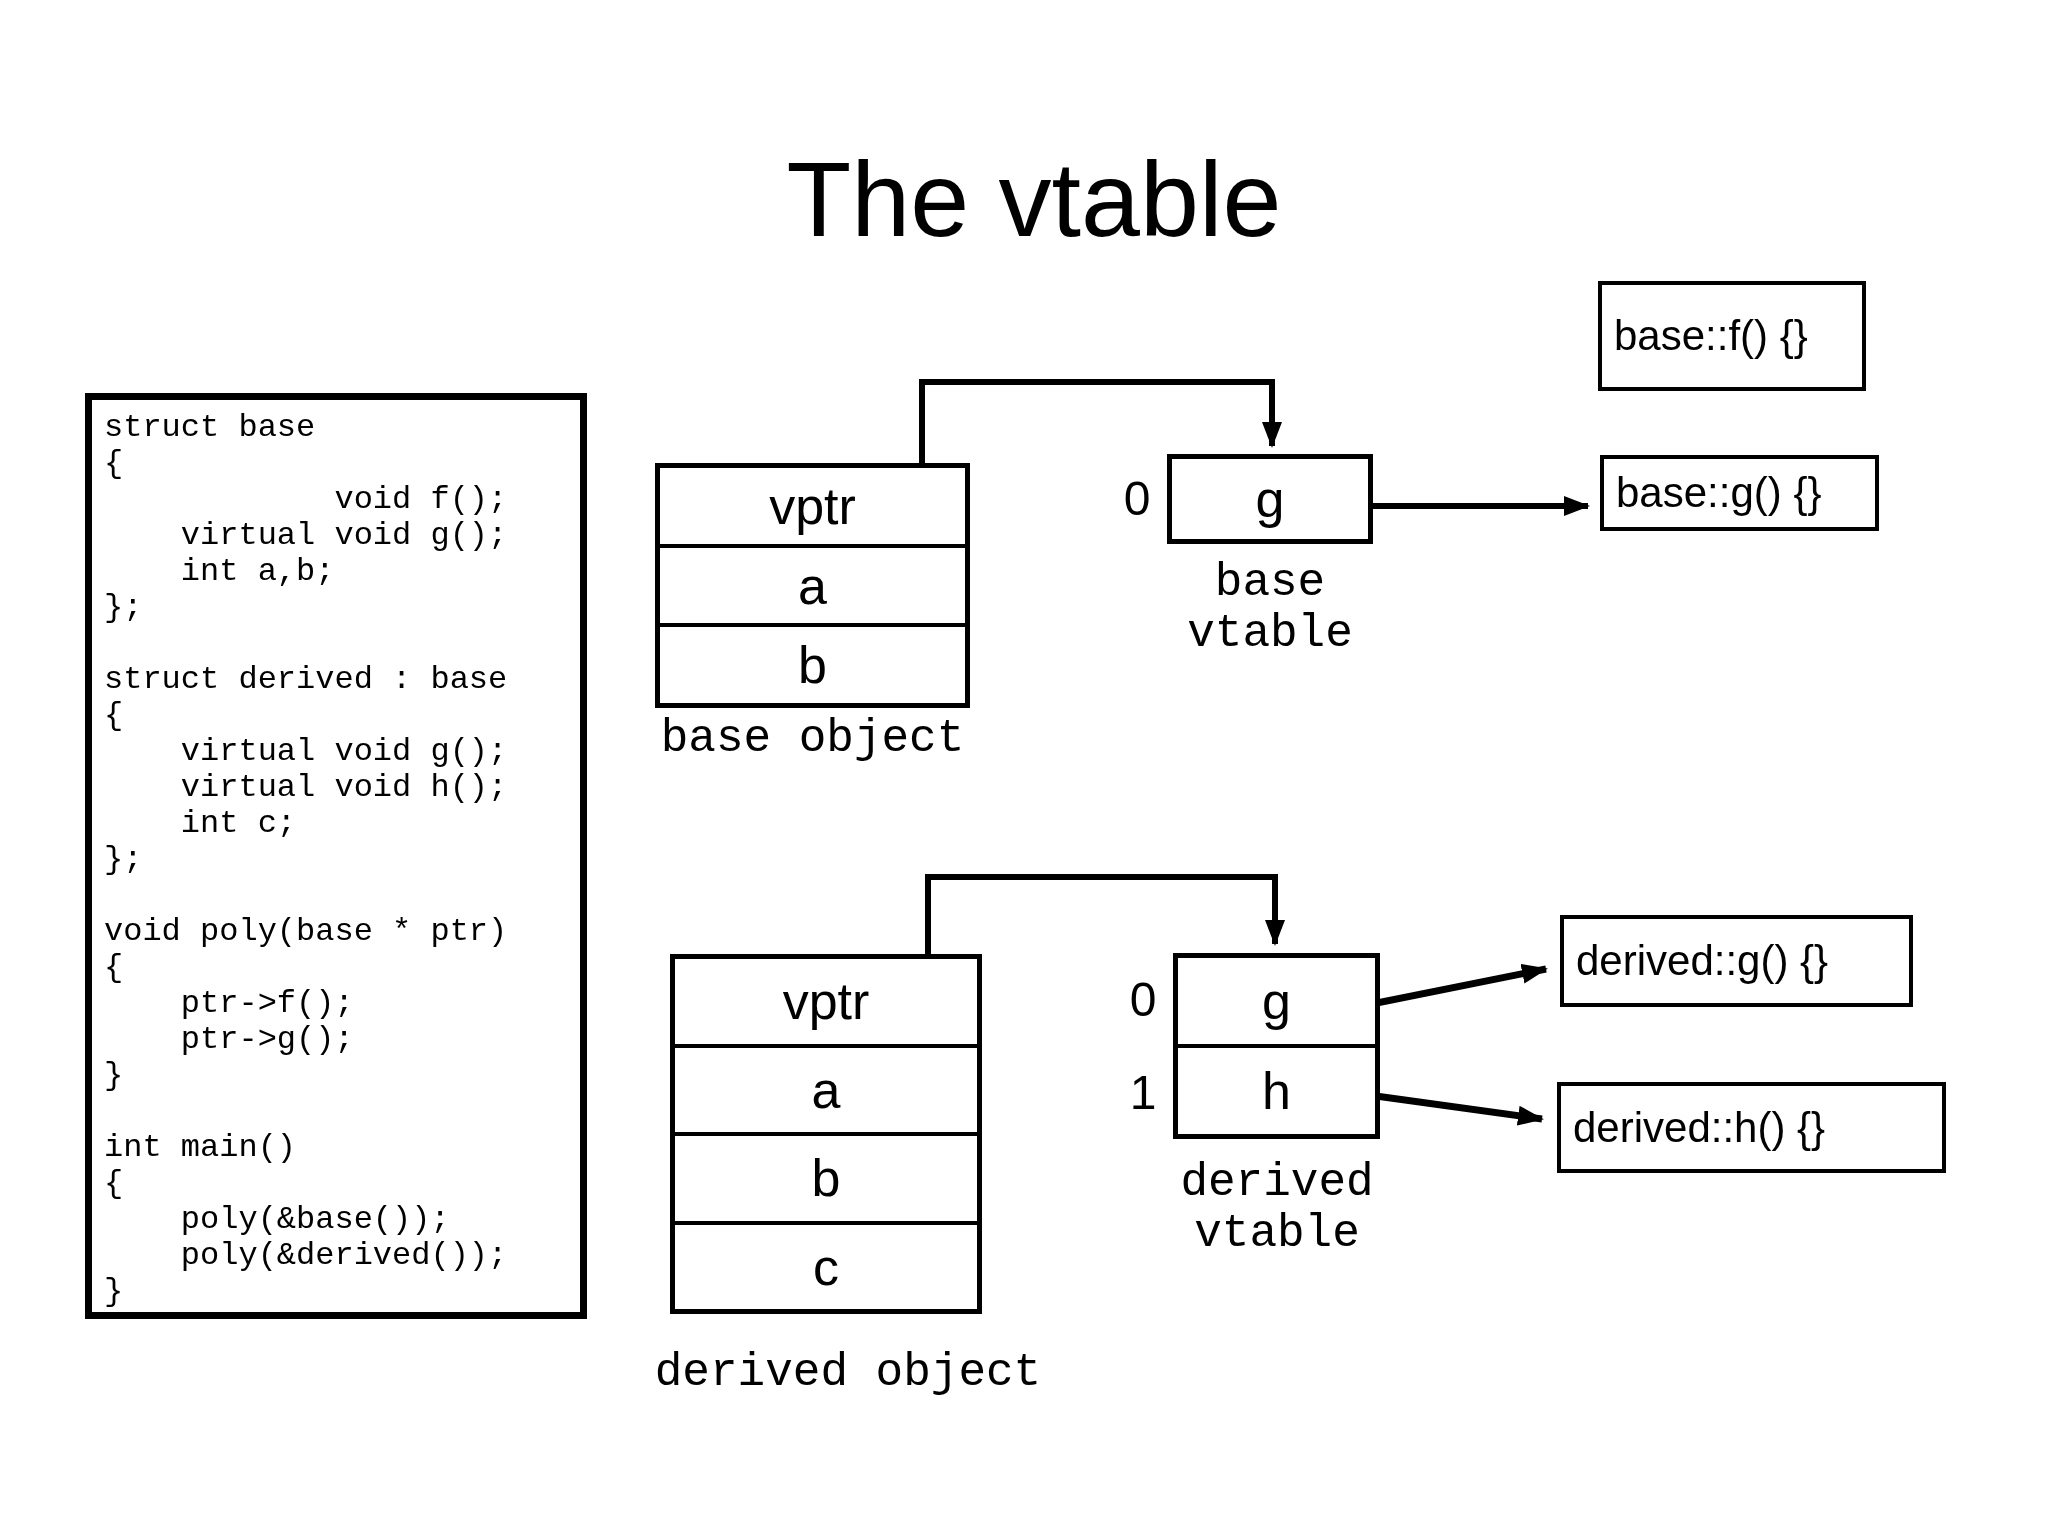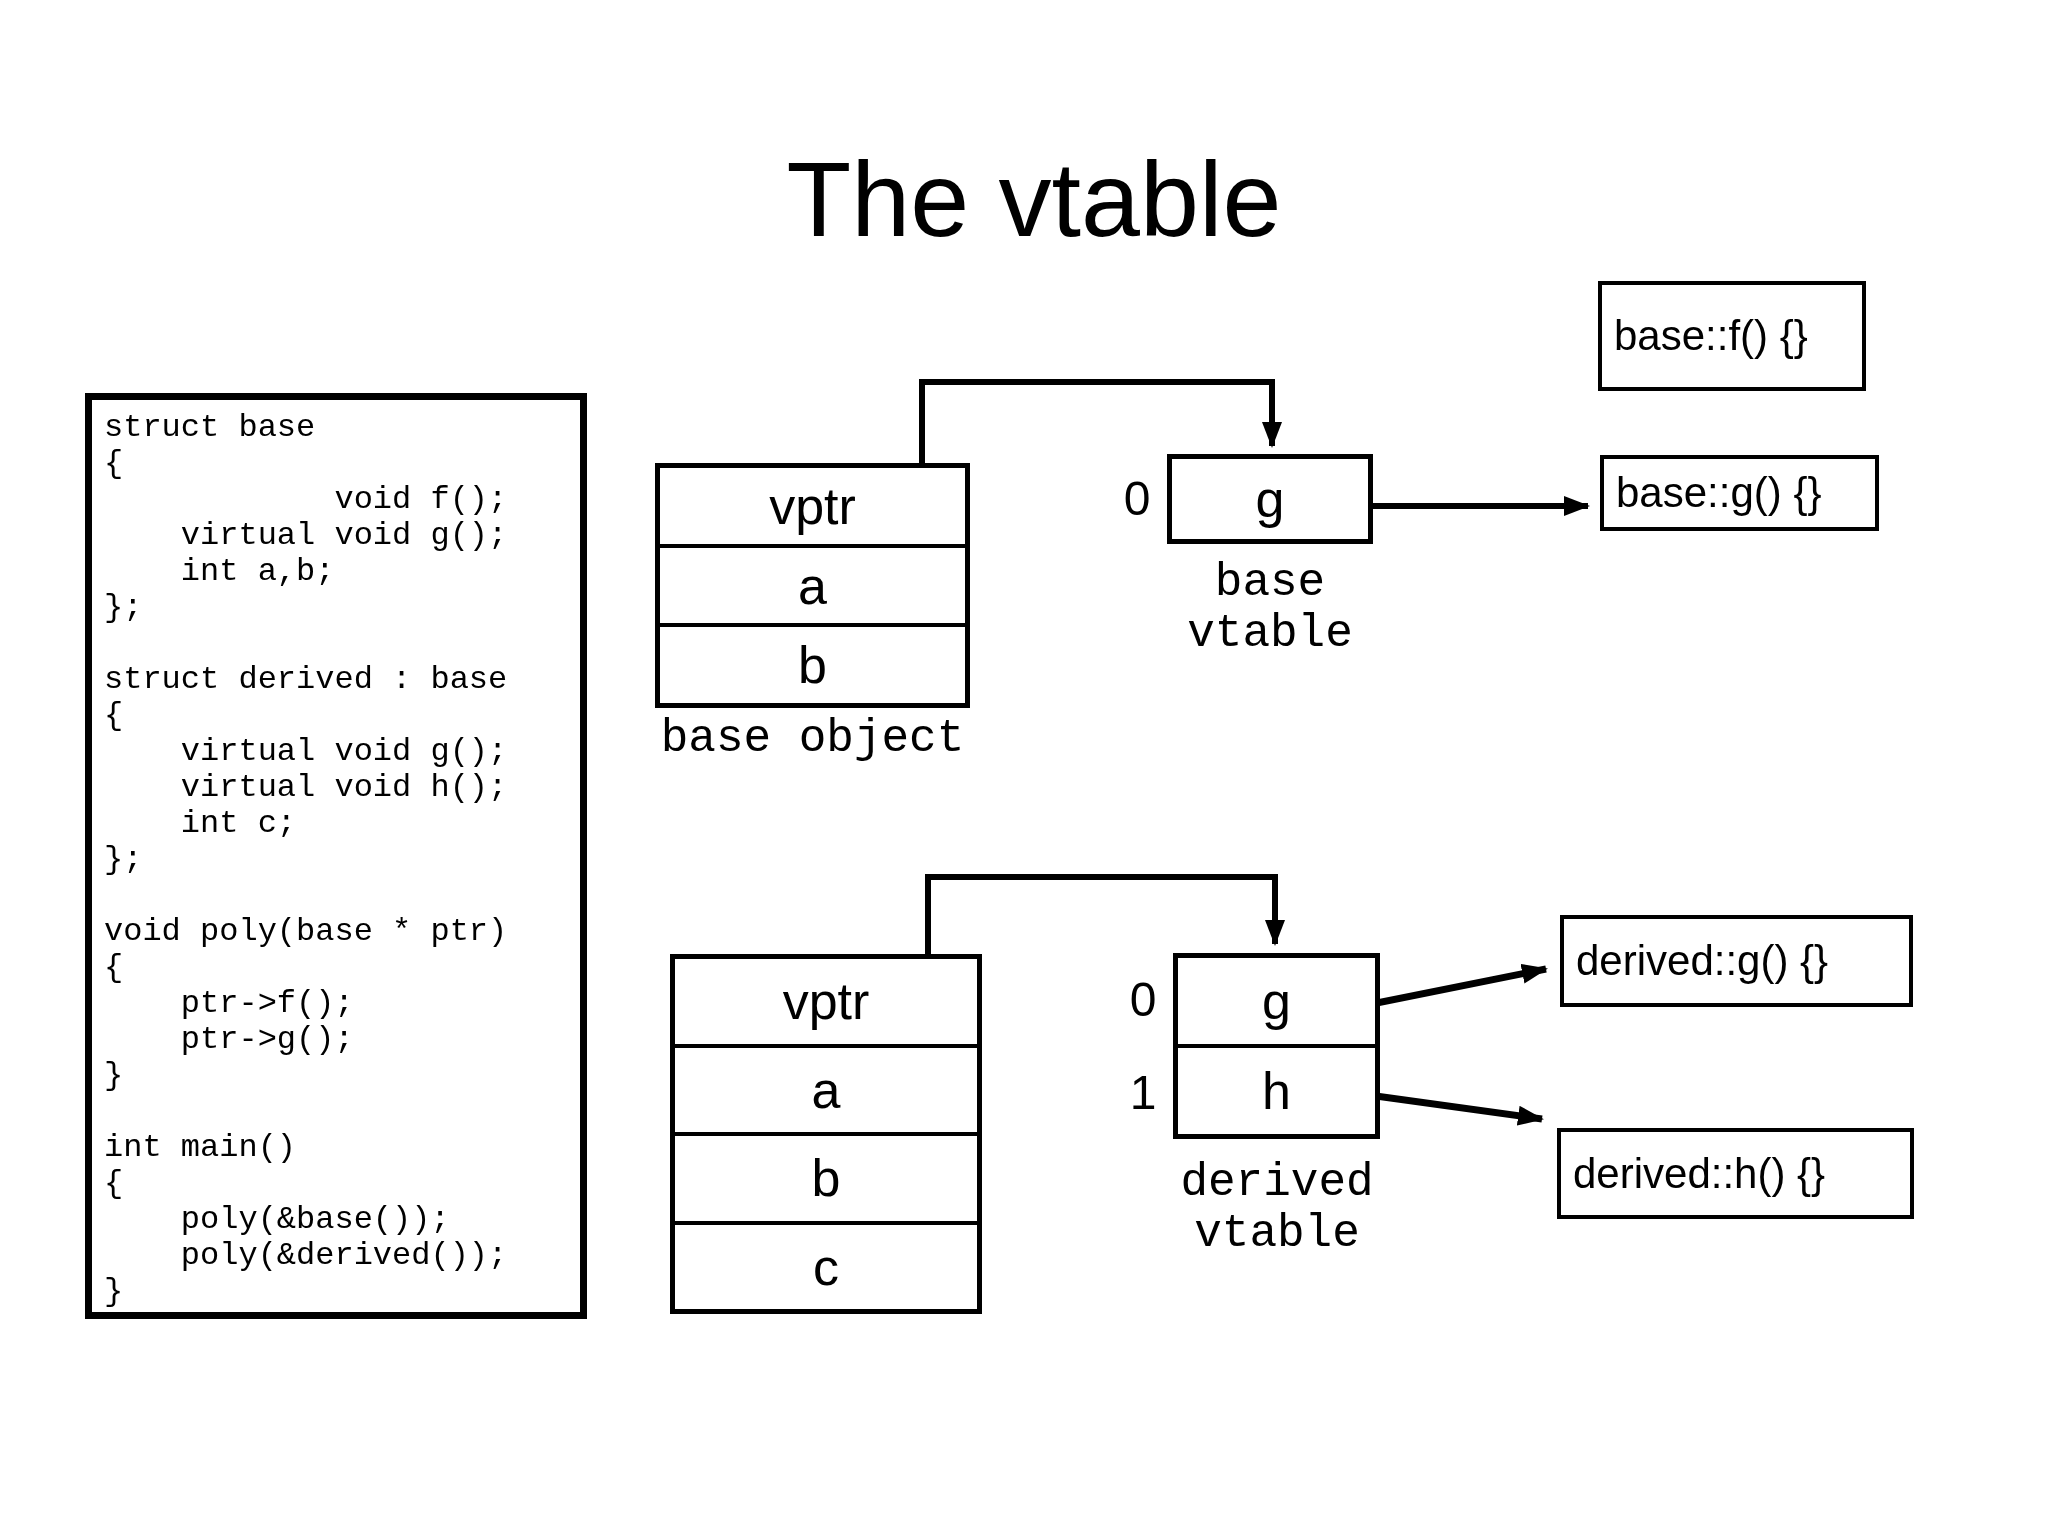--- a/index.html
+++ b/index.html
@@ -50,21 +50,21 @@
   .base-vtable-label{left:1137px;top:558px;width:266px;}
   .derived-object-label{left:628px;top:1348px;width:440px;}
   .derived-vtable-label{left:1147px;top:1158px;width:260px;}
   .fn-box{
     position:absolute;border:4px solid;box-sizing:border-box;background:var(--bg,#fff);
     display:flex;align-items:center;padding-left:12px;font-size:42px;line-height:1;
   }
   .fn-base-f{left:1598px;top:281px;width:268px;height:110px;}
   .fn-base-g{left:1600px;top:455px;width:279px;height:76px;}
   .fn-derived-g{left:1560px;top:915px;width:353px;height:92px;}
-  .fn-derived-h{left:1557px;top:1128px;width:357px;height:91px;}
+  .fn-derived-h{left:1557px;top:1082px;width:389px;height:91px;}
 </style>
 </head>
 <body style="--ink: #000000; --bg: #ffffff;">
 
 <div class="slide">
 
   <svg class="connectors" viewBox="0 0 2048 1536" xmlns="http://www.w3.org/2000/svg">
     <defs>
       <marker id="arrow" markerWidth="28" markerHeight="22" refX="24" refY="10" orient="auto" markerUnits="userSpaceOnUse">
         <path d="M0,0 L26,10 L0,20 Z" fill="currentColor"></path>
@@ -120,20 +120,21 @@
   <div class="idx base-vtable-idx0">0</div>
   <div class="mono-label base-vtable-label">base
 vtable</div>
 
   <div class="memtable derived-object">
     <div class="cell">vptr</div>
     <div class="cell">a</div>
     <div class="cell">b</div>
     <div class="cell">c</div>
   </div>
+  <div class="mono-label derived-object-label">derived object</div>
 
   <div class="memtable derived-vtable">
     <div class="cell">g</div>
     <div class="cell">h</div>
   </div>
   <div class="idx derived-vtable-idx0">0</div>
   <div class="idx derived-vtable-idx1">1</div>
   <div class="mono-label derived-vtable-label">derived
 vtable</div>
 

